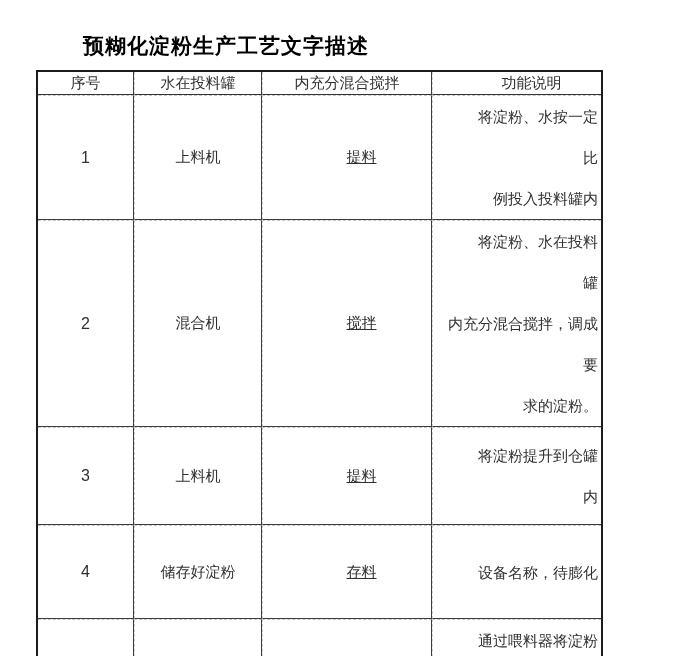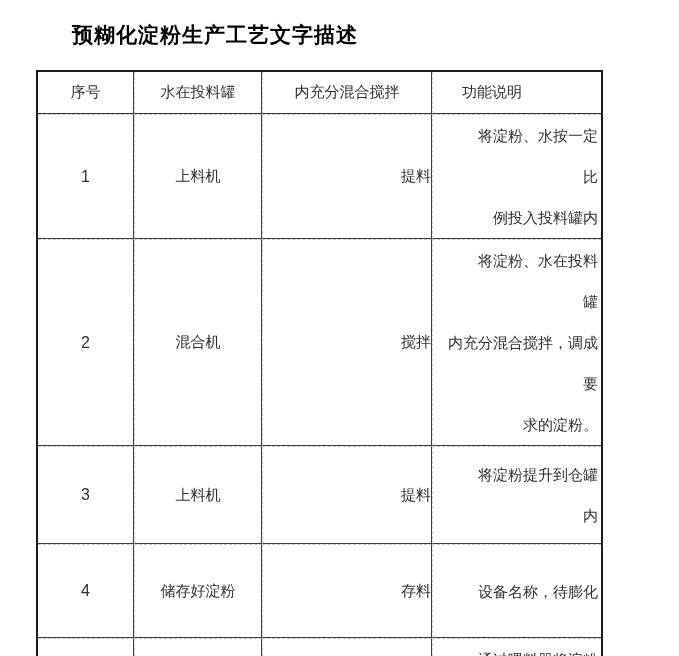--- a/index.html
+++ b/index.html
@@ -5,21 +5,21 @@
   html, body {
     margin: 0; padding: 0;
     width: 679px; height: 656px;
     background: #ffffff;
     font-family: "Liberation Sans", "DejaVu Sans", sans-serif;
     color: #303030;
     position: relative;
     overflow: hidden;
   }
   .doc-title {
-    margin: 7px;
+    margin: 18px;
     position: absolute;
     left: 65px; top: 14px;
     font-family: "Liberation Serif", "DejaVu Serif", serif;
     font-weight: bold;
     font-size: 21px;
     color: #000000;
     letter-spacing: 1px;
     white-space: nowrap;
   }
   table.process-table {
@@ -45,31 +45,31 @@
     padding: 0;
     overflow: hidden;
   }
   
   th:not(:last-child), td:not(:last-child) { border-right: 1px solid #3c3c3c; }
   th:not(:first-child), td:not(:first-child) { border-left: 1px dashed #d2d2d2; }
   th { border-bottom: 1px solid #333333; }
   tbody td { border-top: 1px dashed #c6c6c6; border-bottom: 1px solid #3c3c3c; }
   tbody tr:last-child td { border-bottom: none; }
 
-  thead tr { height: 42px; }
+  thead tr { height: 23px; }
   tbody tr.row-1 { height: 102px; }
   tbody tr.row-2 { height: 124px; }
   tbody tr.row-3 { height: 98px; }
   tbody tr.row-4 { height: 94px; }
   tbody tr.row-5 { height: 126px; }
 
   .cell-center { text-align: center; }
   .cell-seq { text-align: center; font-size: 16px; }
-  .cell-operation { text-align: right; padding-left: 29px; }
-  .head-desc { text-align: left; padding-left: 29px; }
+  .cell-operation { text-align: center; padding-left: 29px; text-decoration: underline; }
+  .head-desc { text-align: center; padding-left: 29px; }
   .cell-desc {
     text-align: right;
     padding: 0 3px 0 2px;
     text-indent: 30px;
     white-space: pre-line;
     line-height: 41px;
   }
 </style>
 </head>
 <body>

